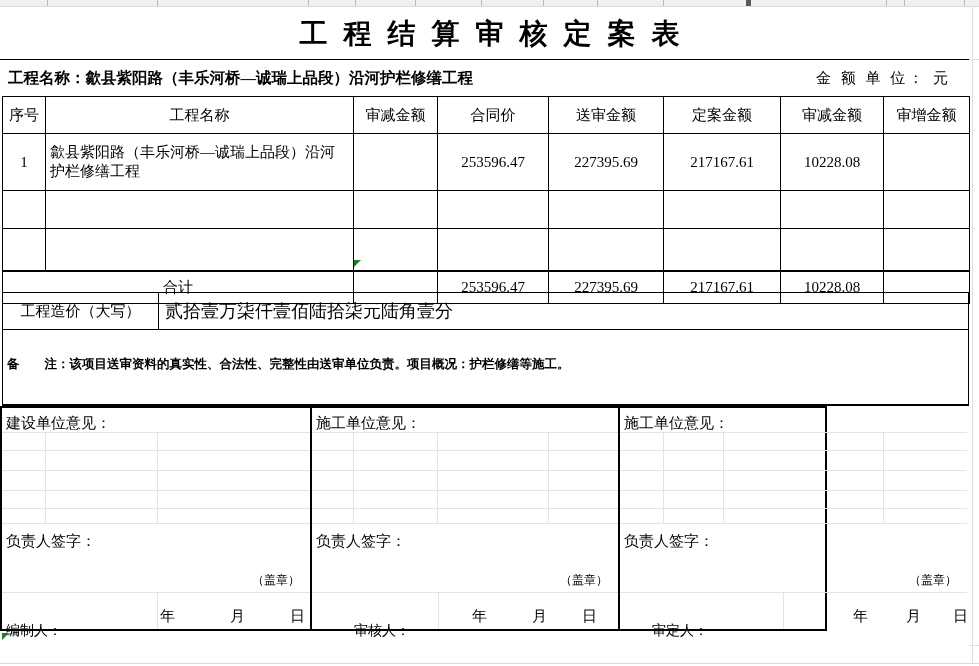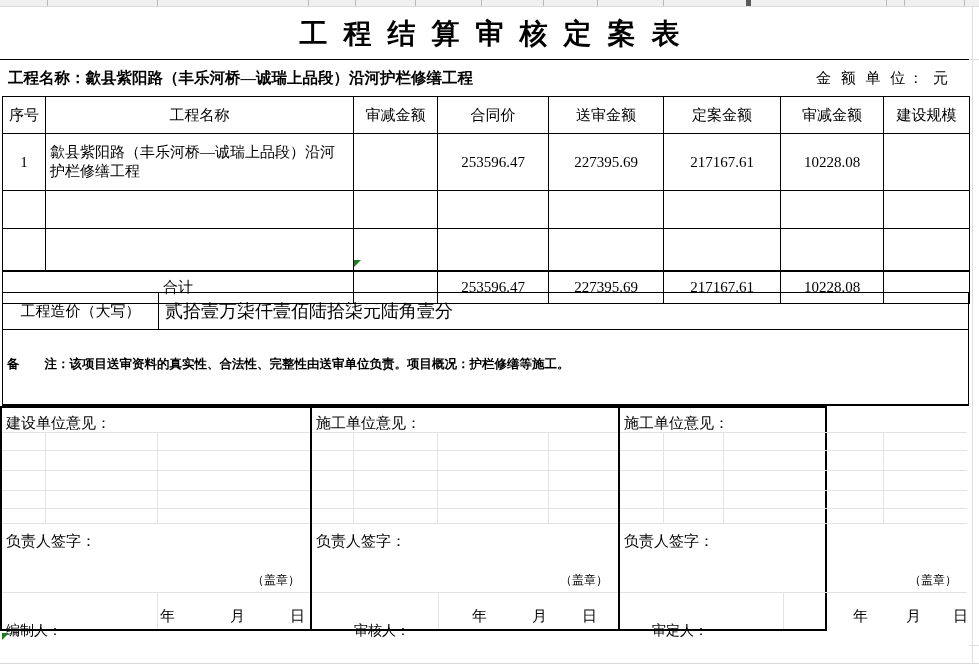--- a/index.html
+++ b/index.html
@@ -97,21 +97,21 @@
     </colgroup>
     <tbody>
         <tr class="hdr">
       <td>序号</td>
       <td>工程名称</td>
       <td>审减金额</td>
       <td>合同价</td>
       <td>送审金额</td>
       <td>定案金额</td>
       <td>审减金额</td>
-      <td>建设规模</td>
+      <td>审增金额</td>
     </tr>
     <tr class="r1">
       <td>1</td>
       <td class="nm">歙县紫阳路（丰乐河桥—诚瑞上品段）沿河护栏修缮工程</td>
       <td></td>
       <td>253596.47</td>
       <td>227395.69</td>
       <td>217167.61</td>
       <td>10228.08</td>
       <td></td>

